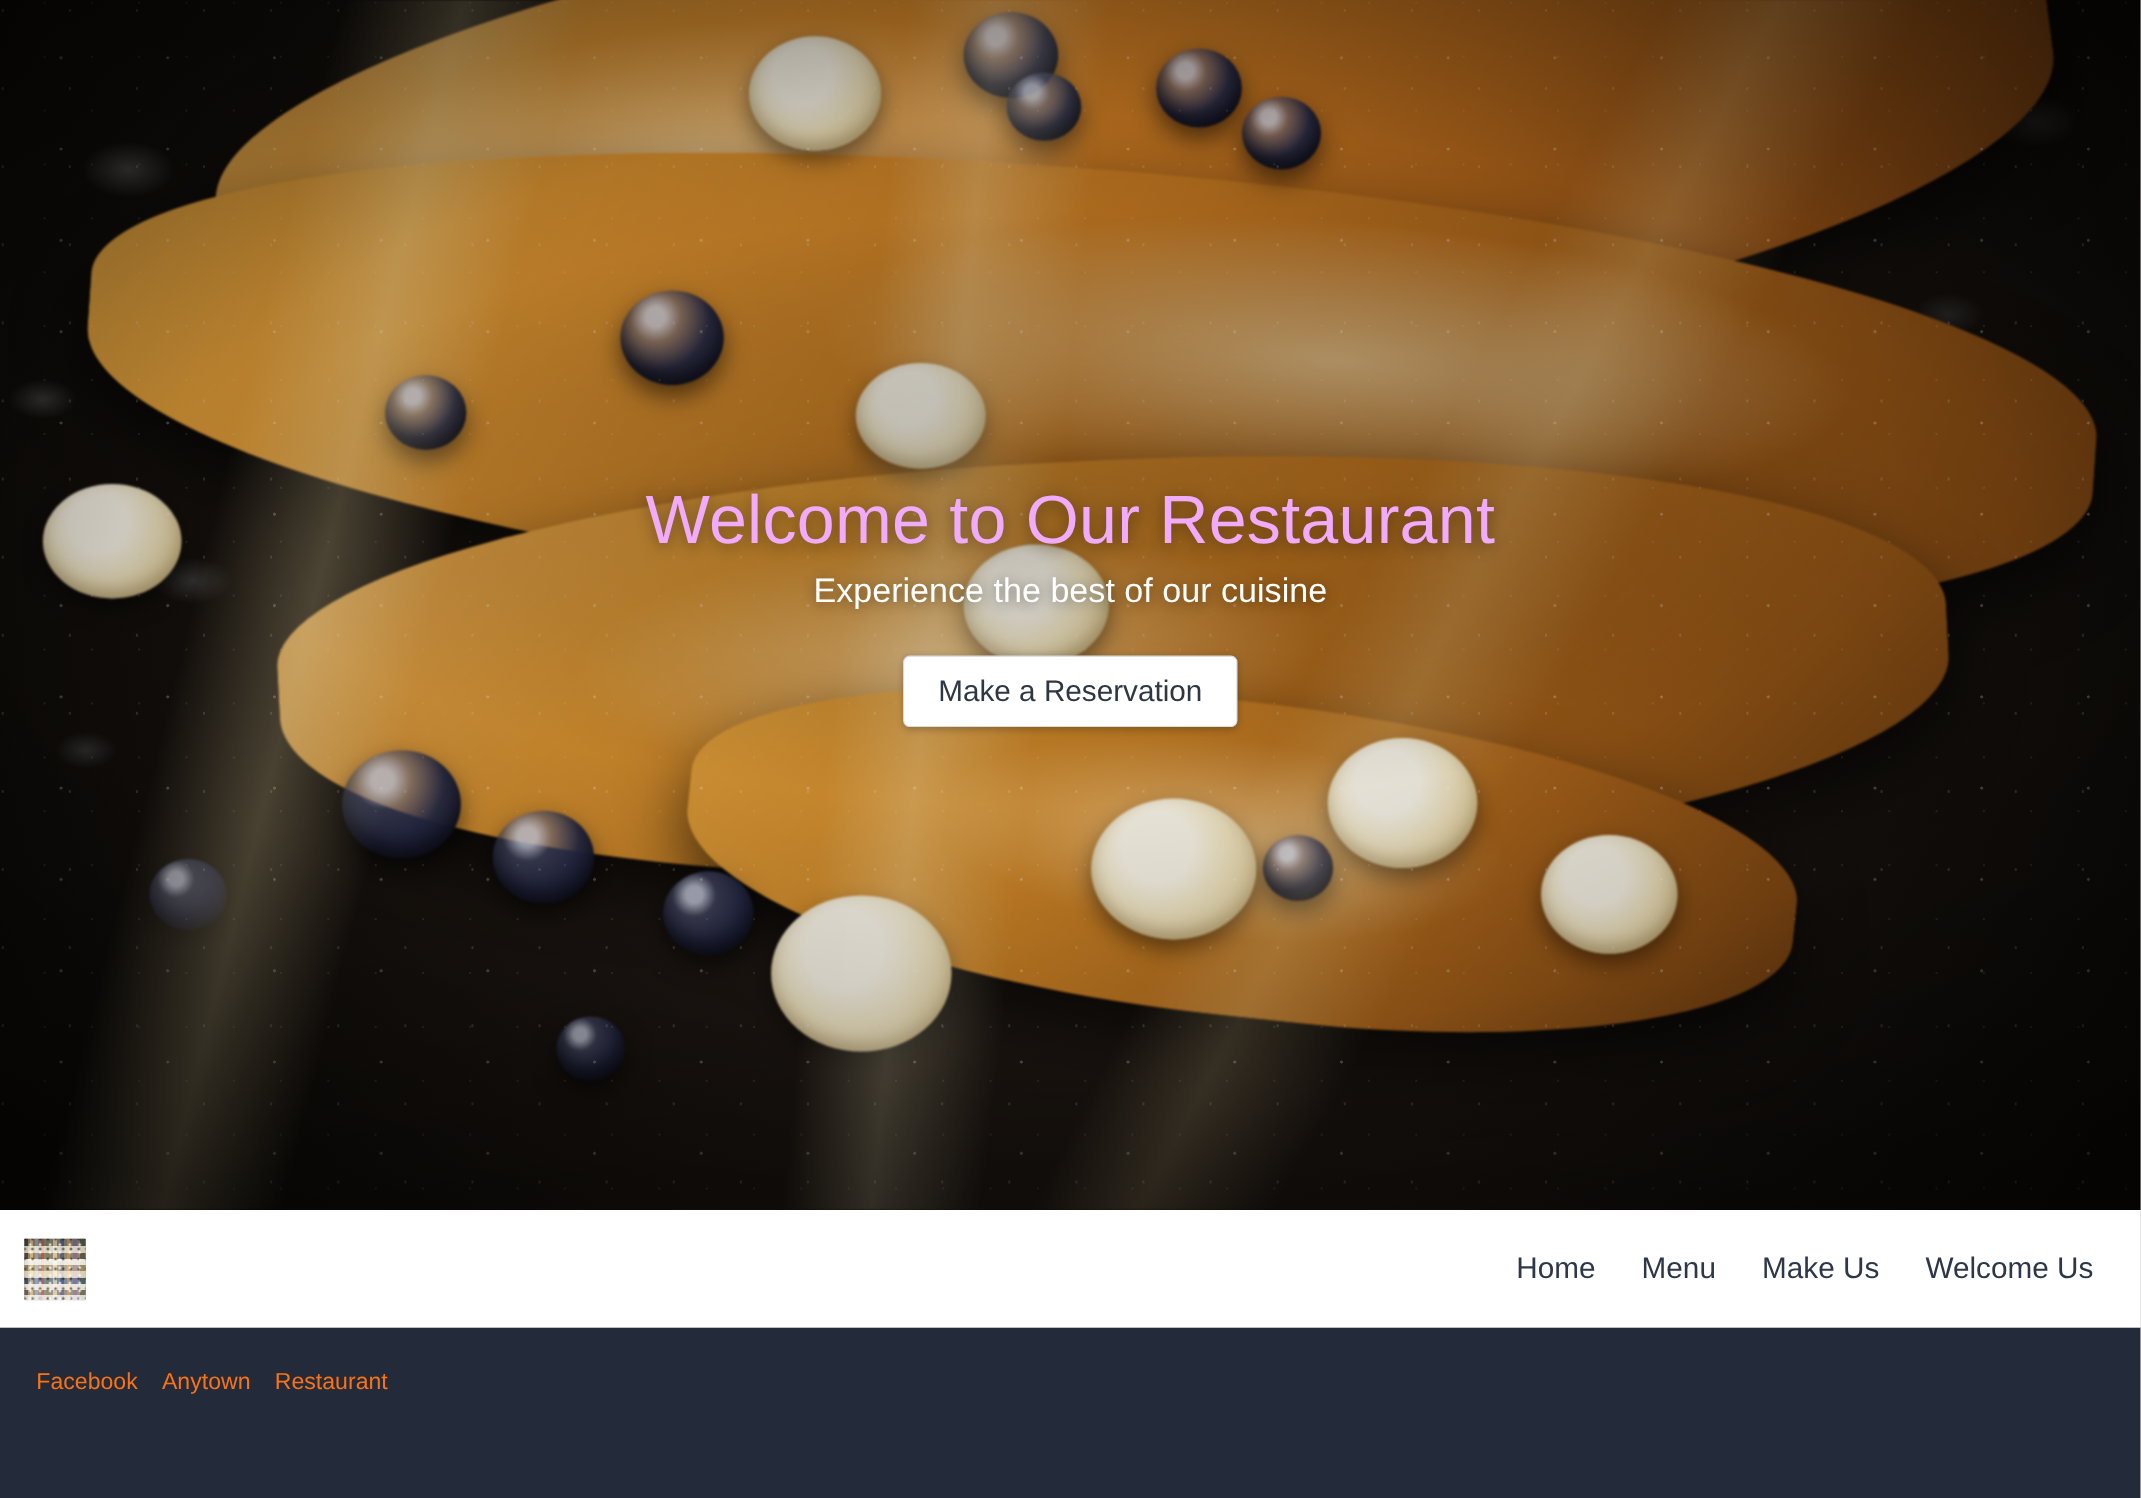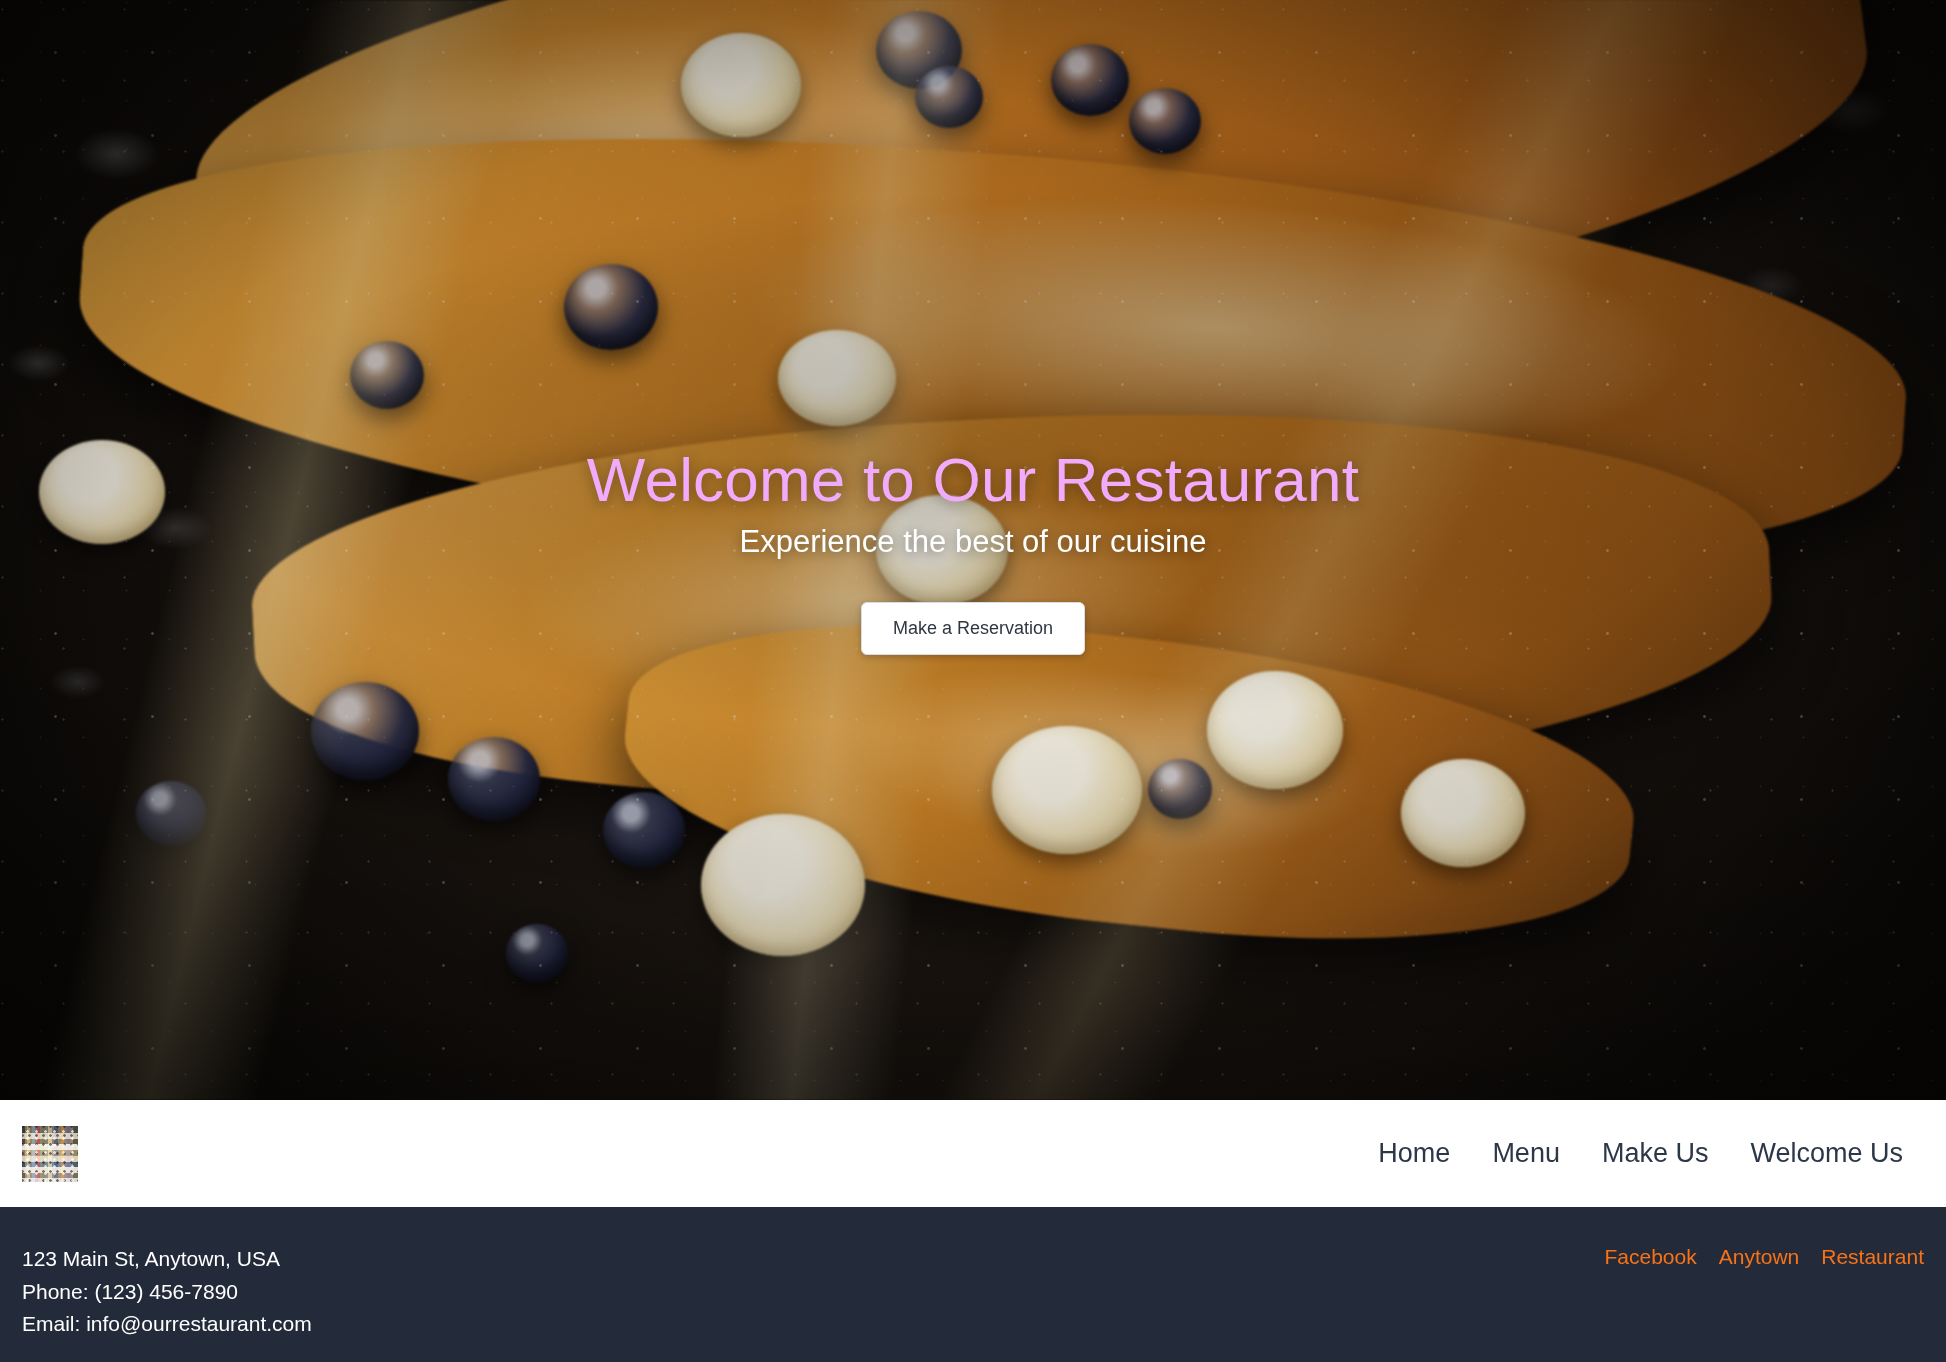--- a/index.html
+++ b/index.html
@@ -131,21 +131,21 @@
     text-shadow:0 2px 12px rgba(0,0,0,.40);
   }
   .hero-btn {
     margin-top:39px;
     display:inline-block;
     background:#ffffff;
     color:#2f3743;
     border:1px solid #d9dde3;
     border-radius:6px;
     padding:15px 31px;
-    font-size:18px; font-family:inherit;
+    font-size:27px; font-family:inherit;
     line-height:1.2;
     cursor:pointer;
     box-shadow:0 2px 7px rgba(0,0,0,.22);
   }
 
   
   .navbar {
     width:100%; height:107px;
     background:#ffffff;
     display:flex; align-items:center;
@@ -267,25 +267,20 @@
     <div class="logo"></div>
     <div class="nav-links">
       <a class="nav-link">Home</a>
       <a class="nav-link">Menu</a>
       <a class="nav-link">Make Us</a>
       <a class="nav-link">Welcome Us</a>
     </div>
   </nav>
 
   <footer class="footer">
-    <div class="footer-contact">
-      <span>123 Main St, Anytown, USA</span>
-      <span>Phone: (123) 456-7890</span>
-      <span>Email: info@ourrestaurant.com</span>
-    </div>
     <div class="footer-social">
       <a>Facebook</a>
       <a>Anytown</a>
       <a>Restaurant</a>
     </div>
   </footer>
 
 </div>
 
 </body></html>

